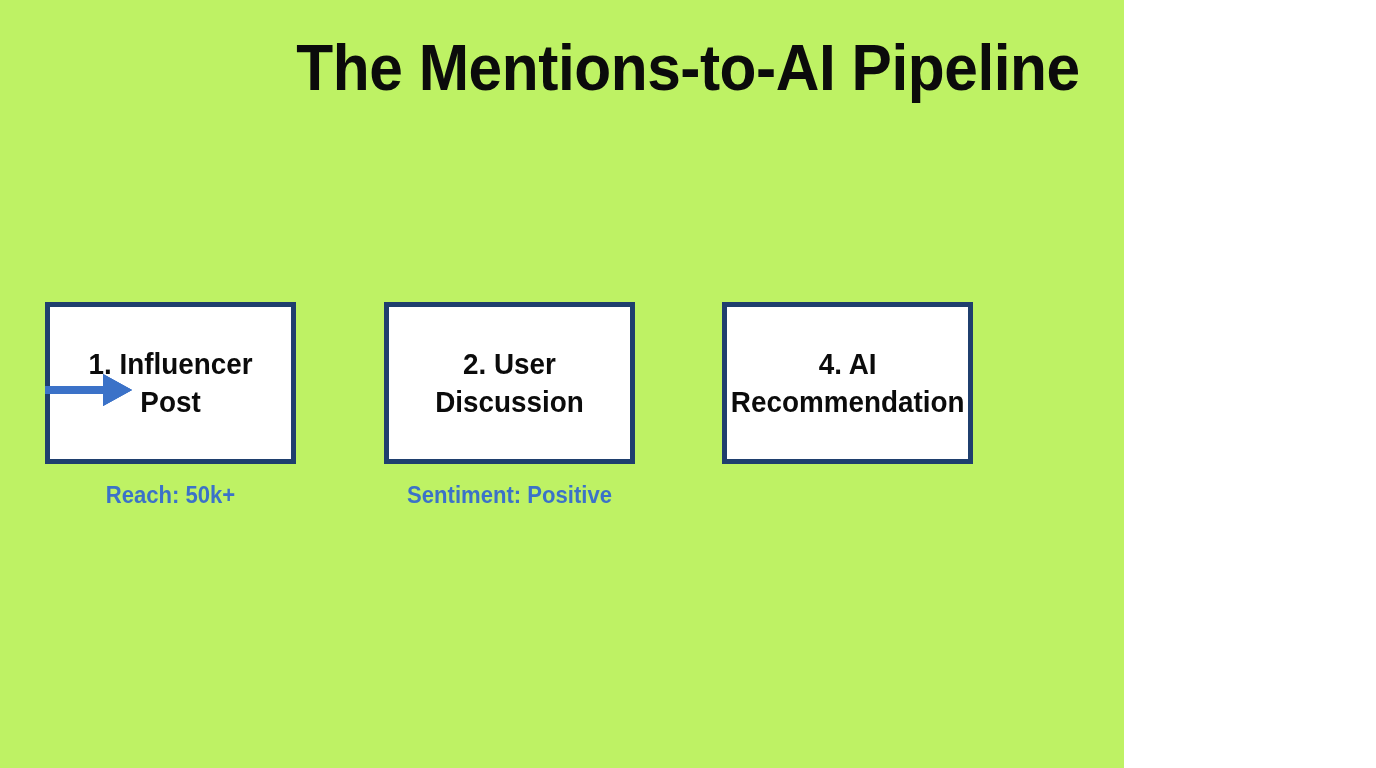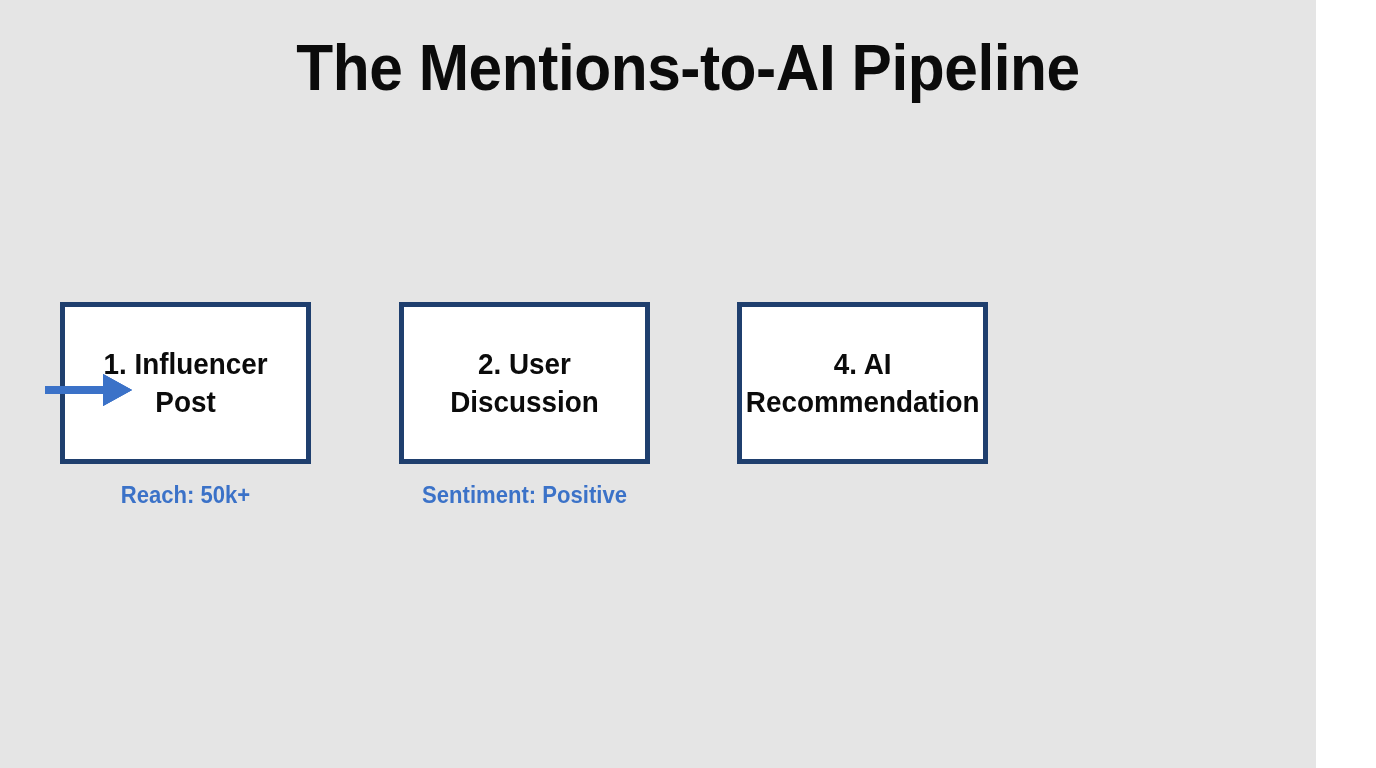--- a/index.html
+++ b/index.html
@@ -9,23 +9,23 @@
   }
   body {
     width: 1376px;
     height: 768px;
     overflow: hidden;
     font-family: "Liberation Sans", sans-serif;
     -webkit-font-smoothing: antialiased;
   }
   #slide {
     position: relative;
-    width: 1316px;
+    width: 1124px;
     height: 768px;
-    background: #e5e5e5;
+    background: #bef264;
   }
 
   
   #slide-title {
     position: absolute;
     left: 0;
     top: 34px;
     width: 1376px;
     text-align: center;
     font-family: "Liberation Sans", sans-serif;
@@ -46,21 +46,20 @@
     top: 302px;
     width: 1300px;
     height: 162px;
   }
 
   .stage {
     position: absolute;
     top: 0;
     width: 251px;
     height: 162px;
-    margin-left: 15px;
   }
   .stage:nth-of-type(1) { left: 0px; }
   .stage:nth-of-type(2) { left: 339px; }
   .stage:nth-of-type(3) { left: 677px; }
   .stage:nth-of-type(4) { left: 968px; }
 
   .stage-box {
     position: absolute;
     left: 0;
     top: 0;

